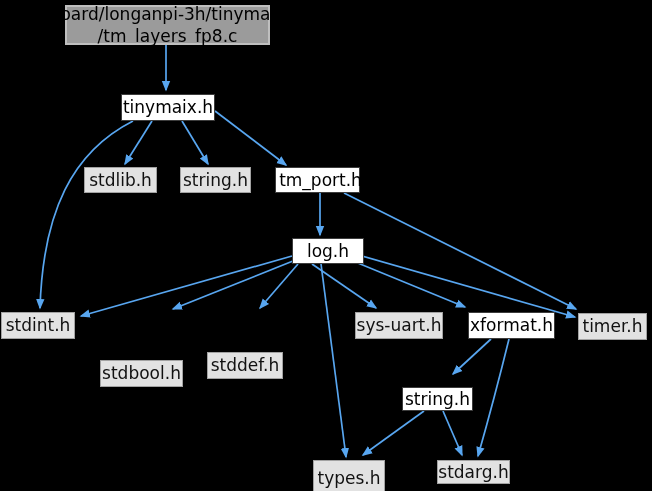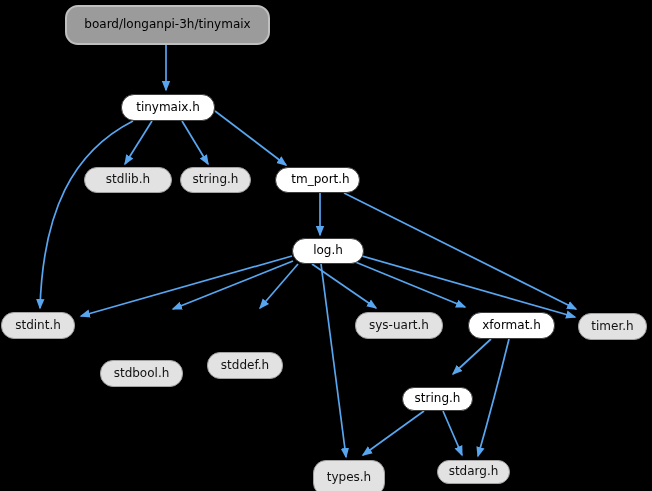--- a/index.html
+++ b/index.html
@@ -27,25 +27,24 @@
     fill: none;
   }
   .node {
     position: absolute;
     box-sizing: border-box;
     display: flex;
     flex-direction: column;
     align-items: center;
     justify-content: center;
     text-align: center;
-    font-size: 12px;
+    font-size: 17px;
     line-height: 1.32;
     white-space: nowrap;
     color: #000;
-    border-radius: 13px;
   }
   .node.current {
     background: var(--cur-fill, #9b9b9b);
     border: 2px solid var(--cur-border, #bfbfbf);
     color: var(--cur-text, #000);
   }
   .node.documented {
     background: var(--doc-fill, #ffffff);
     border: 1.5px solid var(--doc-border, #3c3c3c);
     color: var(--doc-text, #000);
@@ -85,25 +84,26 @@
         <path d="M321,264 L346,457" class="edge" marker-end="url(#arrow)"></path>
         <path d="M491,339 L453,374" class="edge" marker-end="url(#arrow)"></path>
         <path d="M509,339 Q494,400 478,456" class="edge" marker-end="url(#arrow)"></path>
         <path d="M424,411 L363,455" class="edge" marker-end="url(#arrow)"></path>
         <path d="M443,411 L462,455" class="edge" marker-end="url(#arrow)"></path>
       </g>
   </svg>
   <div id="nodes">
       <div class="node current" style="left: 65px; top: 5px; width: 205px; height: 40px;">
         <div class="line">board/longanpi-3h/tinymaix</div>
+        <div class="line">/tm_layers_fp8.c</div>
       </div>
       <div class="node documented" style="left: 121px; top: 94px; width: 94px; height: 27px;">
         <div class="line">tinymaix.h</div>
       </div>
-      <div class="node undocumented" style="left: 84px; top: 167px; width: 88px; height: 26px; text-align: right;">
+      <div class="node undocumented" style="left: 84px; top: 167px; width: 73px; height: 26px; text-align: right;">
         <div class="line">stdlib.h</div>
       </div>
       <div class="node undocumented" style="left: 180px; top: 167px; width: 71px; height: 26px;">
         <div class="line">string.h</div>
       </div>
       <div class="node documented" style="left: 275px; top: 167px; width: 85px; height: 26px; padding-left: 6px;">
         <div class="line">tm_port.h</div>
       </div>
       <div class="node documented" style="left: 292px; top: 238px; width: 72px; height: 26px;">
         <div class="line">log.h</div>

